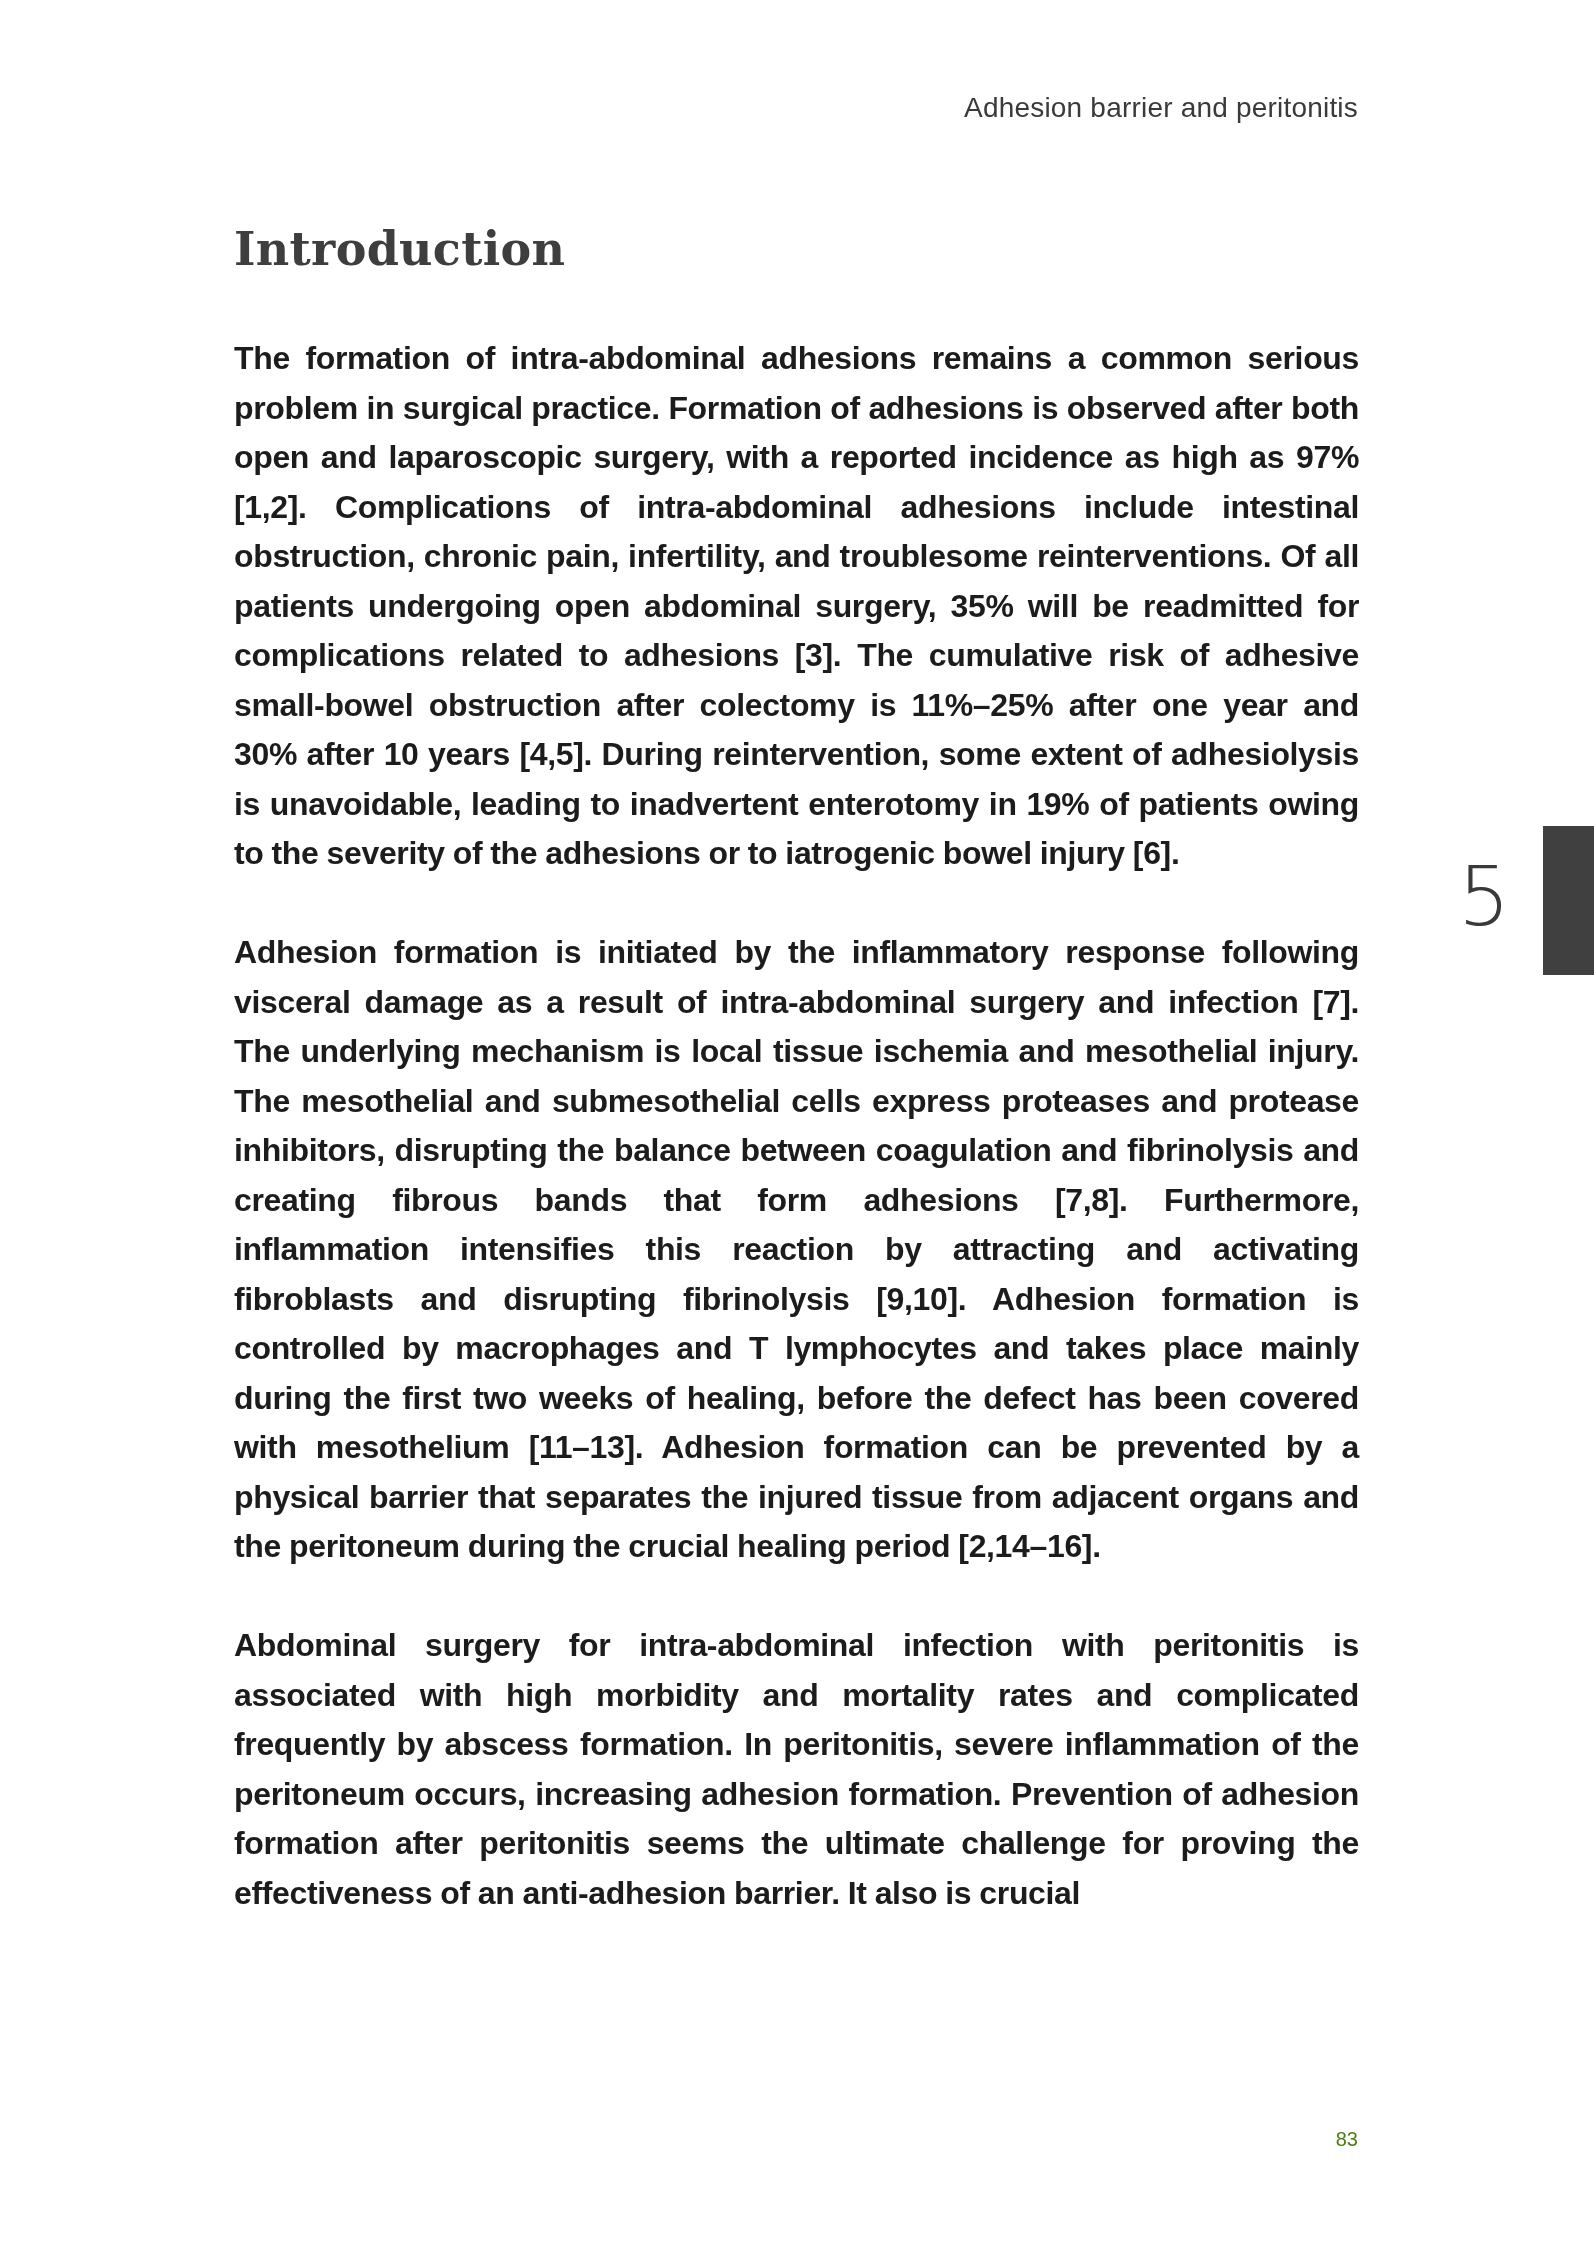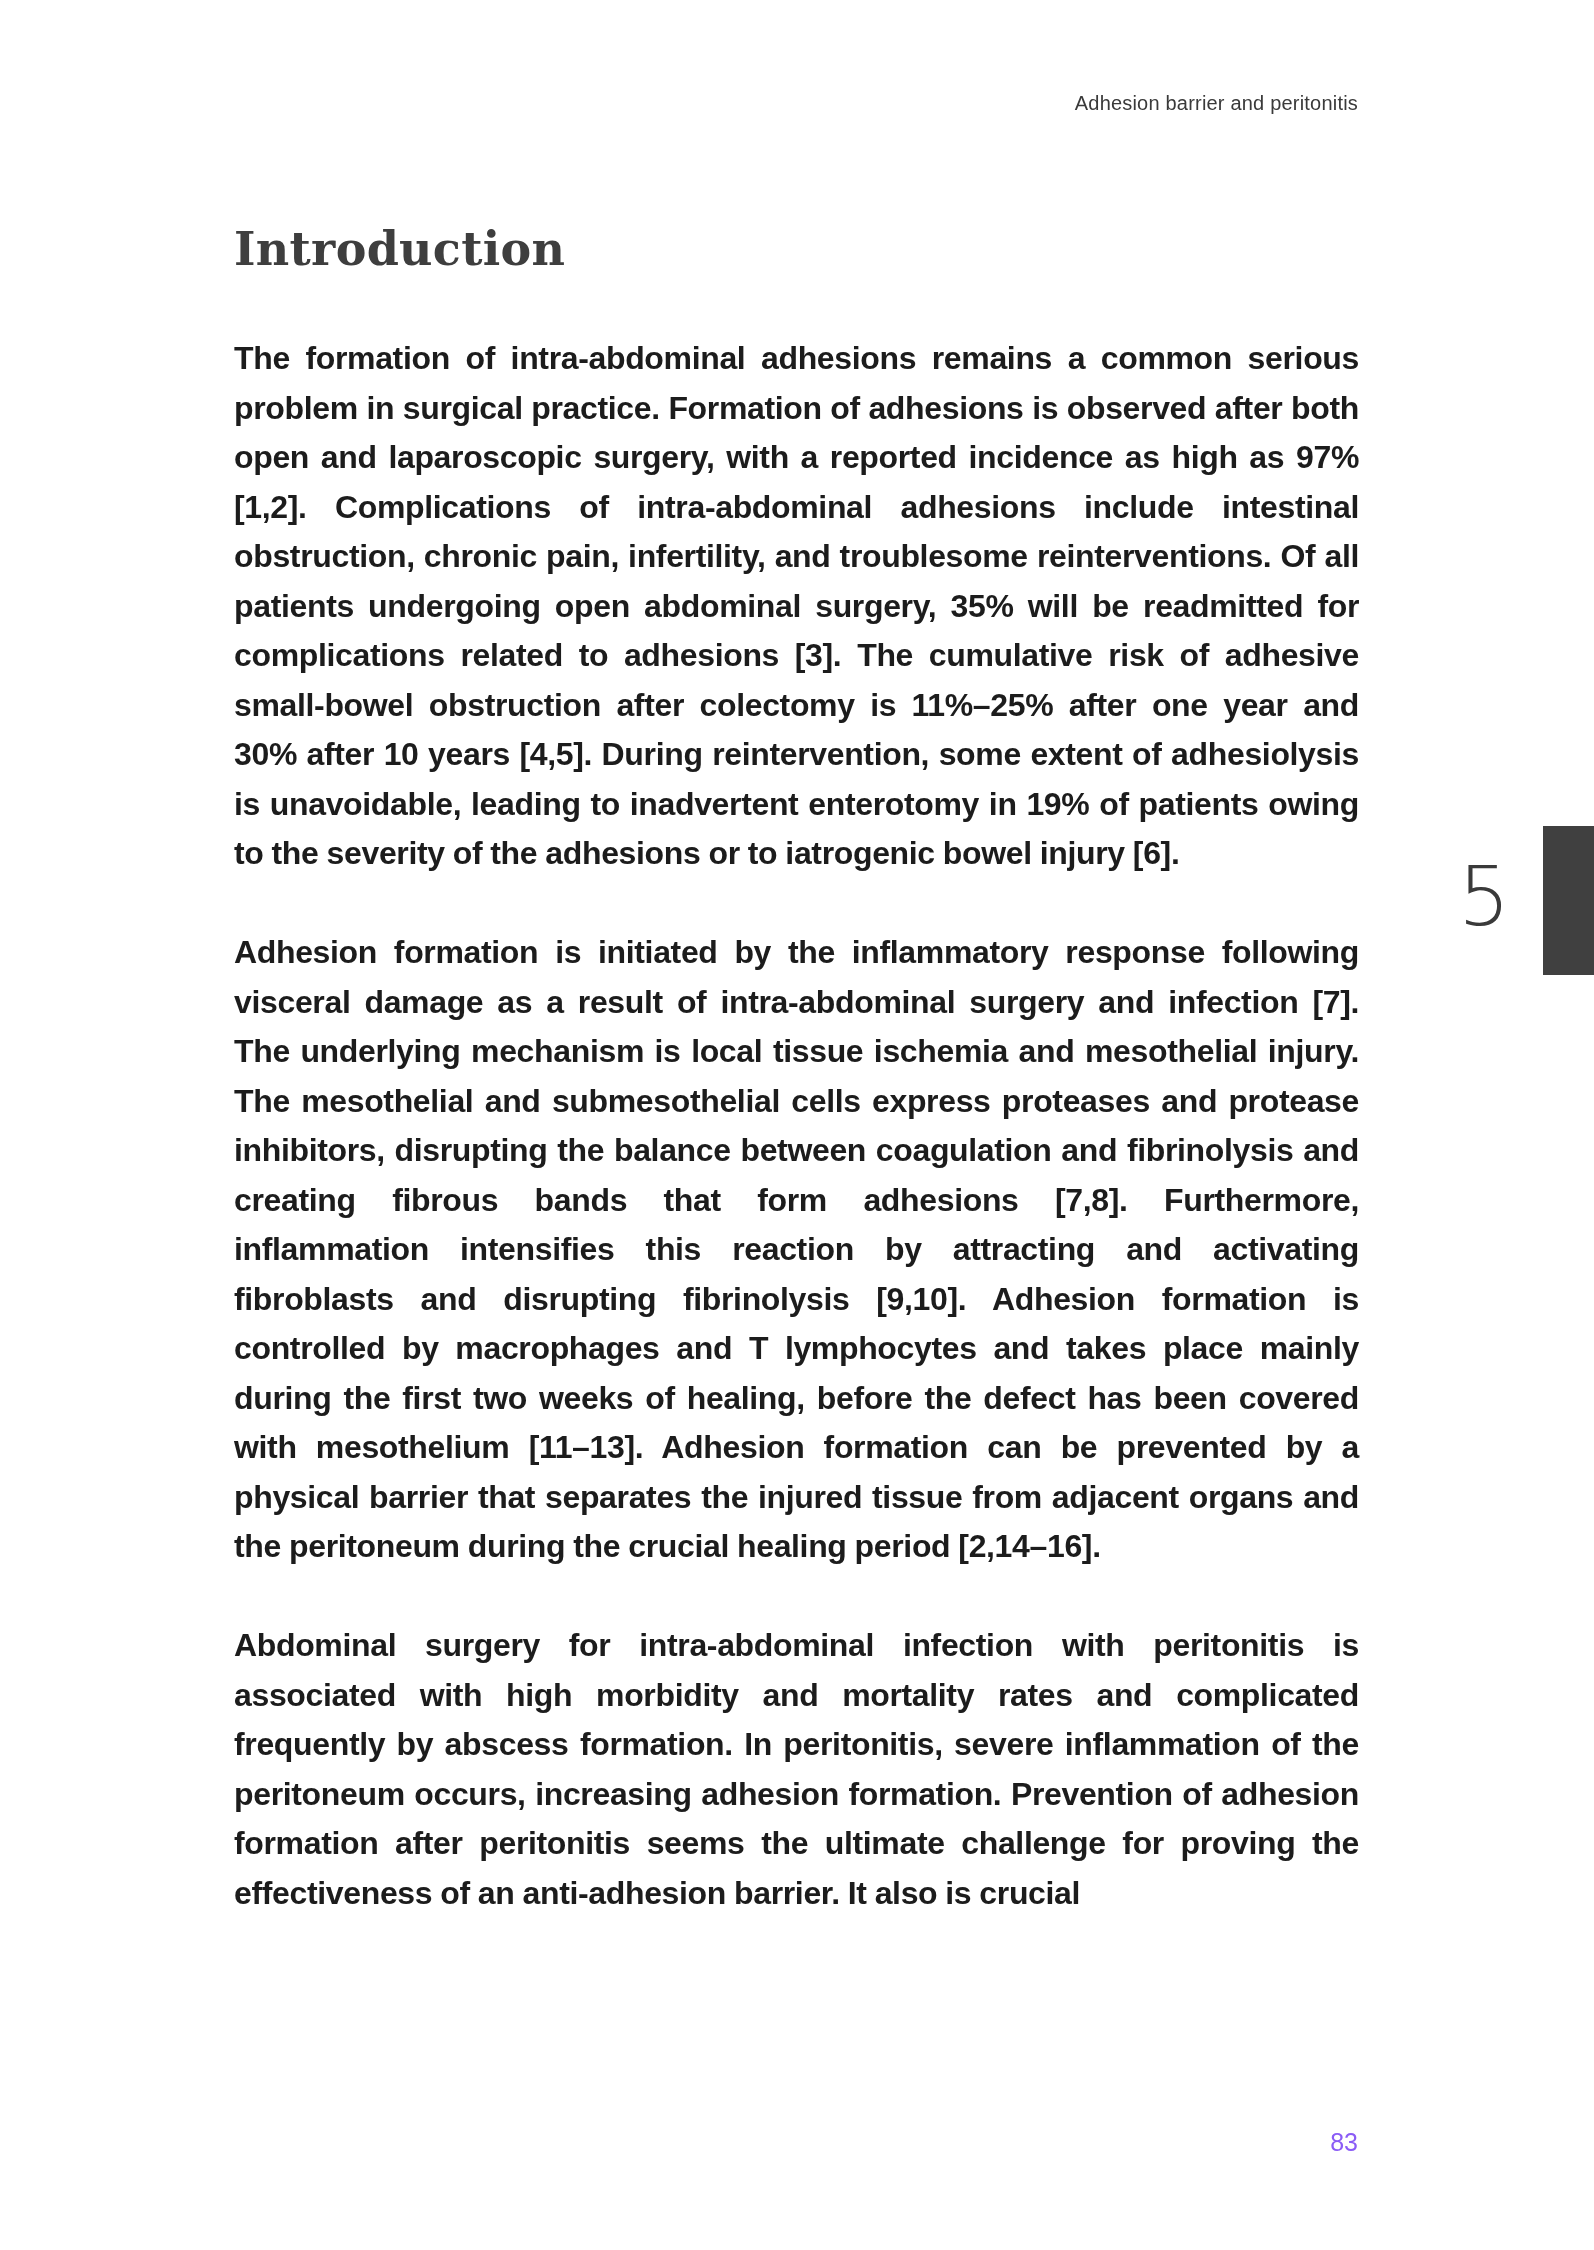--- a/index.html
+++ b/index.html
@@ -12,21 +12,21 @@
       height: 2250px;
       position: relative;
       overflow: hidden;
       color: #1a1a1a;
     }
     .running-header {
       position: absolute;
       top: 92px;
       right: 236px;
       font-family: "Liberation Sans", sans-serif;
-      font-size: 20px;
+      font-size: 28px;
       color: #3a3a3a;
       letter-spacing: 0.2px;
     }
     .section-title {
       position: absolute;
       top: 222px;
       left: 234px;
       margin: 0;
       font-family: "DejaVu Serif", serif;
       font-weight: bold;
@@ -67,22 +67,22 @@
       left: 1543px;
       width: 51px;
       height: 149px;
       background: #404040;
     }
     .page-number {
       position: absolute;
       top: 2128px;
       right: 236px;
       font-family: "Liberation Sans", sans-serif;
-      font-size: 25px;
-      color: #8b5cf6;
+      font-size: 20px;
+      color: #4d7c0f;
     }
   </style>
 </head>
 <body>
 
 <div class="running-header">Adhesion barrier and peritonitis</div>
 
 <h1 class="section-title">Introduction</h1>
 
 <div class="body-text">

